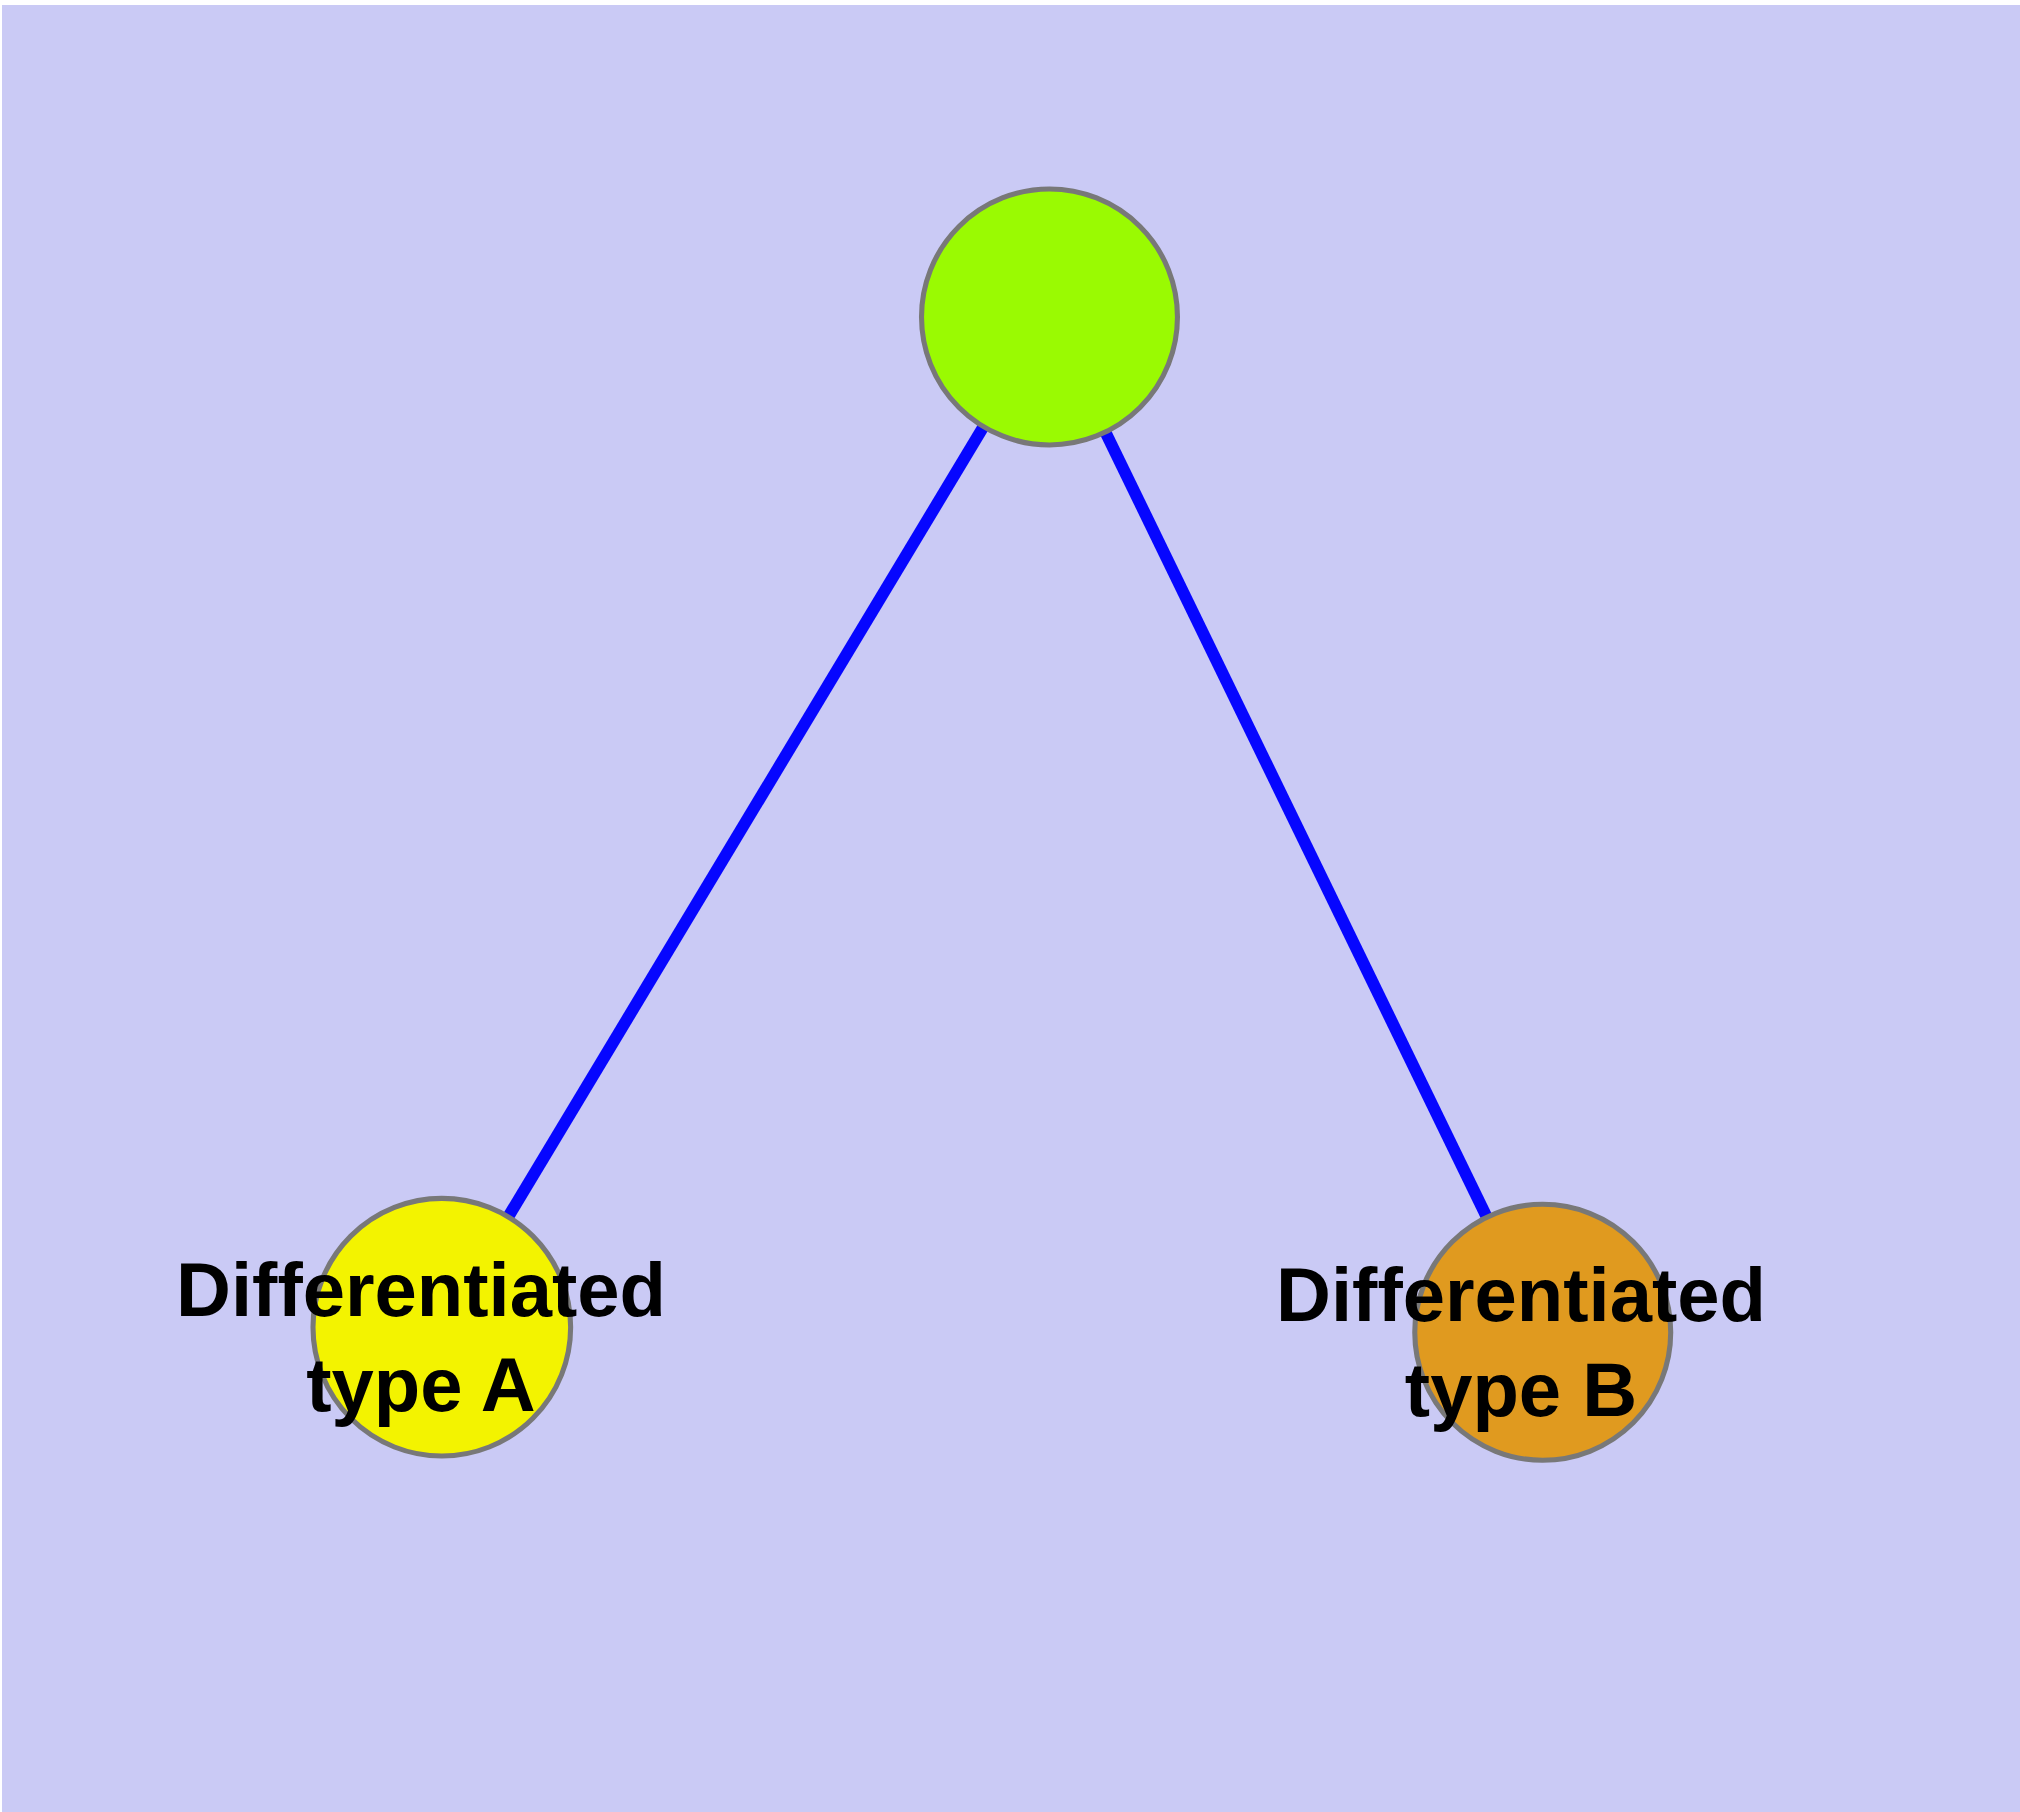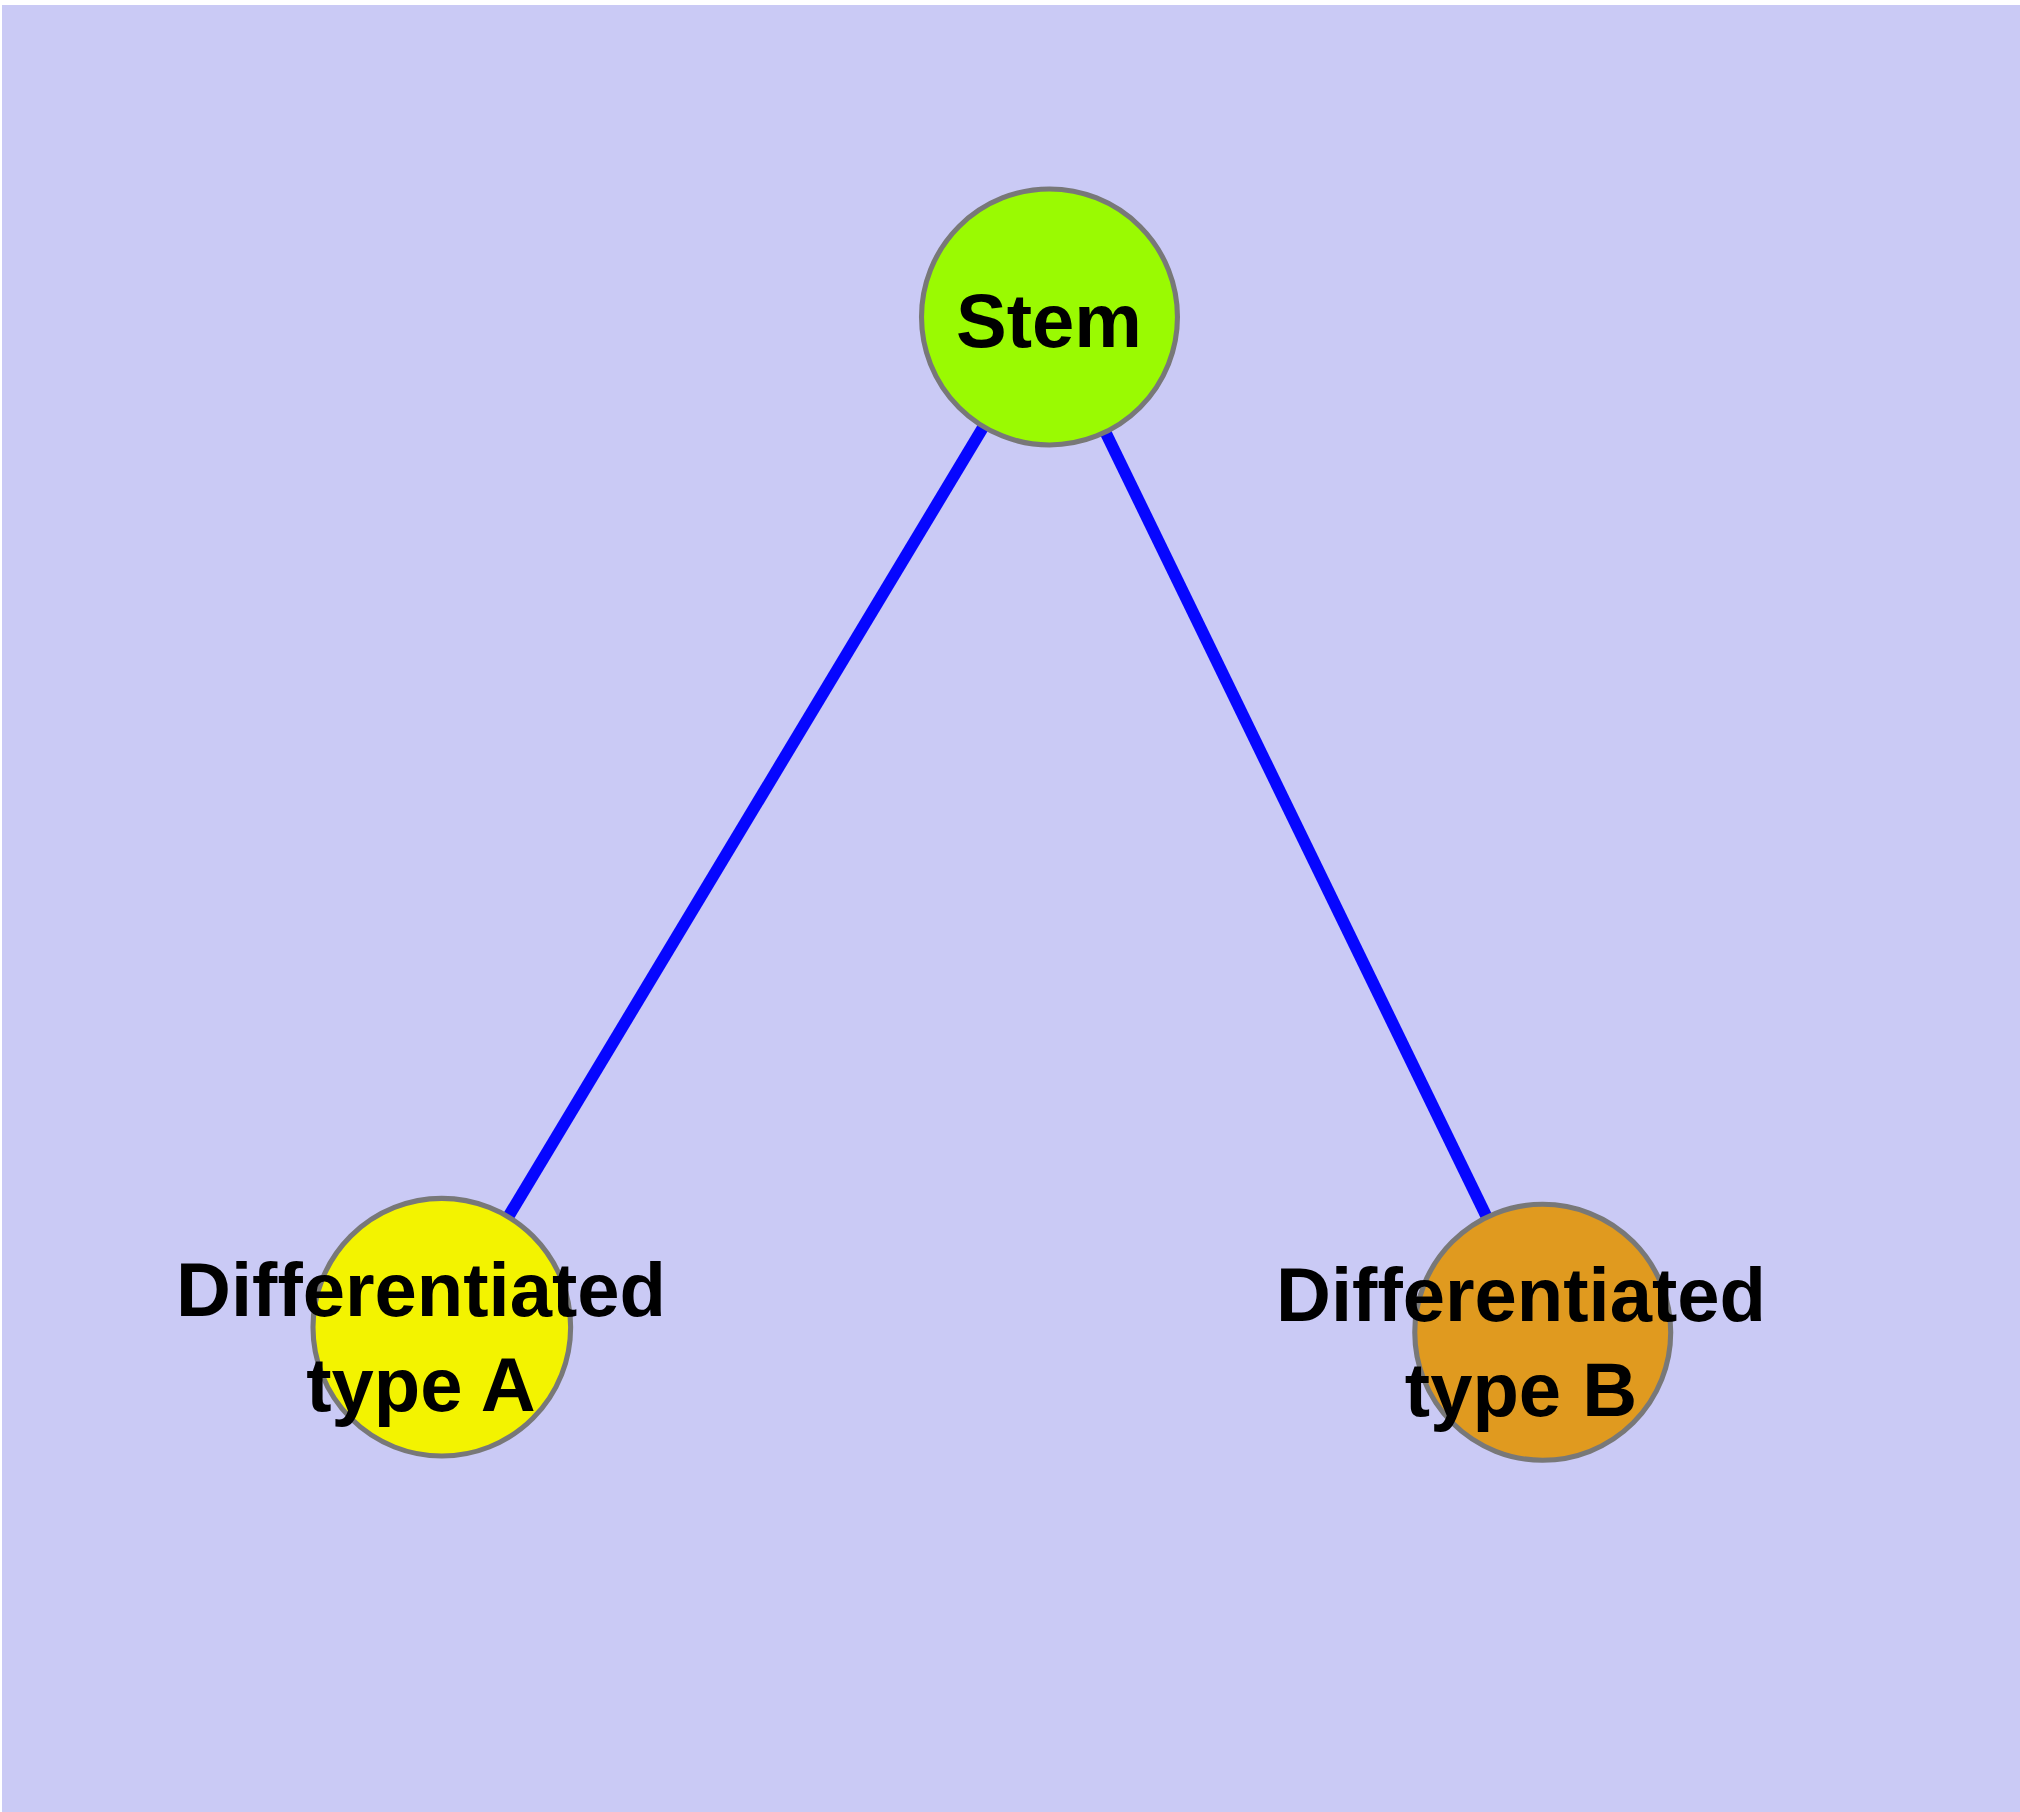--- a/index.html
+++ b/index.html
@@ -55,21 +55,20 @@
   <svg class="graph-svg" viewBox="0 0 2384 2138" xmlns="http://www.w3.org/2000/svg">
 
     <line class="edge" x1="1238" y1="374" x2="521" y2="1566" stroke="#0606FF"></line>
     <line class="edge" x1="1238" y1="374" x2="1820" y2="1572" stroke="#0606FF"></line>
 
     <circle class="node-circle" cx="1238" cy="374" r="151" fill="#9AFA02" stroke="#787878"></circle>
     <circle class="node-circle" cx="521" cy="1566" r="152" fill="#F3F300" stroke="#787878"></circle>
     <circle class="node-circle" cx="1820" cy="1572" r="151" fill="#E09A1F" stroke="#787878"></circle>
   </svg>
 
-  <div class="node-label label-stem">Stem</div>
 
   <div class="node-label label-a">Differentiated
 type A</div>
 
   <div class="node-label label-b">Differentiated
 type B</div>
 </div>
 
 
 </body></html>

